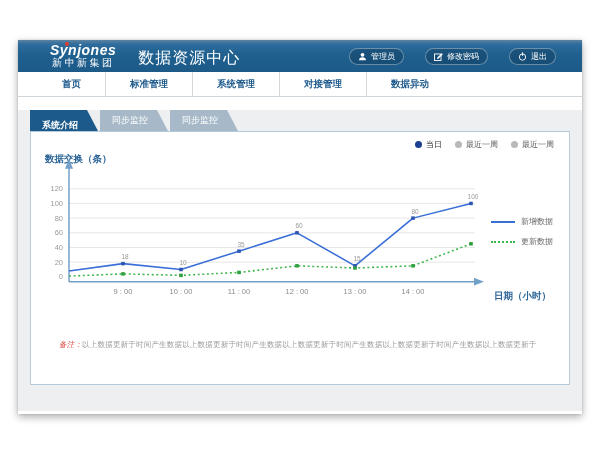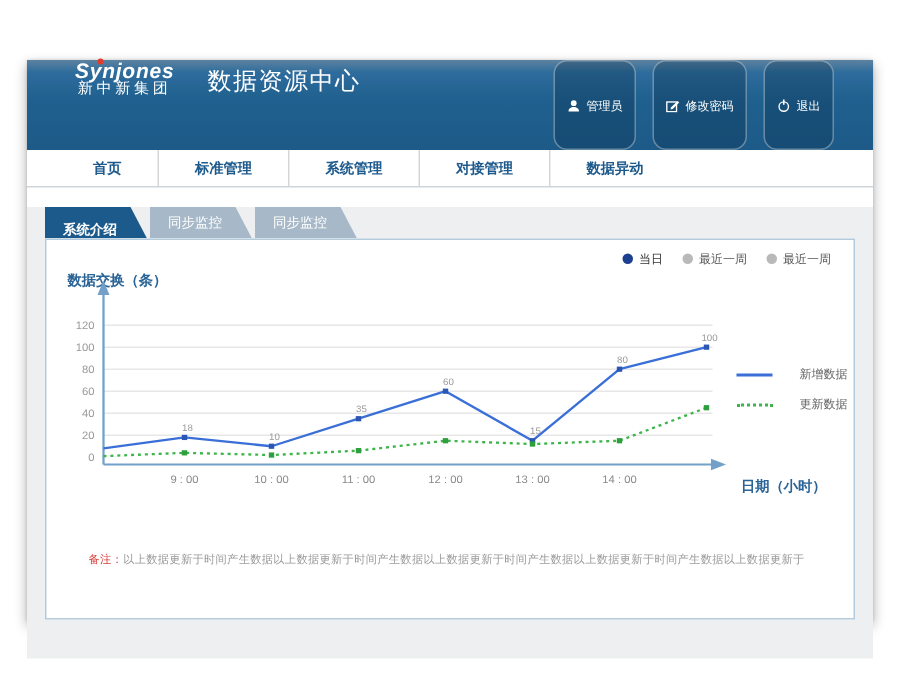--- a/index.html
+++ b/index.html
@@ -4,28 +4,28 @@
 <style>
   * { margin:0; padding:0; box-sizing:border-box; }
   html,body { width:600px; height:450px; overflow:hidden;
     font-family:"Liberation Sans","DejaVu Sans",sans-serif; }
   body { background: radial-gradient(120% 100% at 50% 45%, #ffffff 68%, #e7e7e7 100%); }
 
   .card { position:absolute; left:18px; top:40px; width:564px; height:374px;
     background:#fff; box-shadow:0 3px 8px rgba(0,0,0,.32), 0 0 2px rgba(0,0,0,.15); }
 
   
-  .header { height:60px; display:flex; 
+  .header { height:32px; display:flex; align-items:center;
     background:linear-gradient(180deg,#5d82a0 0%,#2d6c9c 14%,#1f608f 45%,#1d5a88 100%); }
   .logo { margin-left:32px; position:relative; color:#fff; line-height:1.05; text-align:center; }
   .logo-main { font-size:14px; font-weight:bold; font-style:italic; letter-spacing:.5px; display:block; }
   .logo-dot { position:absolute; left:15px; top:-1px; width:4px; height:4px; border-radius:50%; background:#e23b2e; }
   .logo-sub { font-size:10px; font-weight:normal; letter-spacing:2.5px; display:block; }
   .app-title { color:#fff; font-size:16px; letter-spacing:1px; margin-left:22px; padding-top:4px; }
-  .user-bar { margin-left:auto; margin-right:26px; display:flex; gap:11px;padding-left:23px; }
+  .user-bar { margin-left:auto; margin-right:26px; display:flex; gap:21px;padding-left:23px; }
   .user-btn { display:flex; align-items:center; gap:4px; cursor:pointer;
     background:rgba(8,38,66,.28); border:1px solid rgba(255,255,255,.35);
     border-radius:9px; padding:2px 8px; color:#fff; font-size:8px; white-space:nowrap; }
   .user-btn svg { display:block; }
 
   
   .nav { height:25px; background:#fff; border-bottom:1px solid #cfd6db;
     display:flex; align-items:stretch; padding-left:20px; }
   .nav-item { display:flex; align-items:center; padding:0 24px; font-size:9.5px;
     font-weight:bold; color:#1e5a8c; cursor:pointer; }
@@ -52,27 +52,27 @@
 
   .y-axis-label { position:absolute; left:14px; top:21px; font-size:9.5px;
     font-weight:bold; color:#2a6496; }
   .x-axis-label { position:absolute; right:18px; top:158px; font-size:9.5px;
     font-weight:bold; color:#2a6496; }
 
   #chart { position:absolute; left:0; top:0; width:100%; height:100%; }
   #chart text { font-family:"Liberation Sans","DejaVu Sans",sans-serif; }
 
   .legend { position:absolute; left:460px; top:84px; font-size:8px; color:#666; }
-  .legend-item { display:flex; align-items:center; gap:18px; margin-bottom:9px; }
+  .legend-item { display:flex; align-items:center; gap:6px; margin-bottom:9px; }
   .legend-sample { display:inline-block; width:24px; height:0;
     border-top:2px solid #888; }
 
   .note { position:absolute; left:28px; top:208px; right:14px;
     font-size:7.5px; color:#9a9a9a; letter-spacing:.2px; }
-  .note-prefix { color:#d9413a; }
+  .note-prefix { color:#d9413a;font-style:italic; }
 </style>
 </head>
 <body>
 
 <div class="card">
 
   <div class="header">
     <div class="logo">
       <span class="logo-dot"></span>
       <span class="logo-main">Synjones</span>

